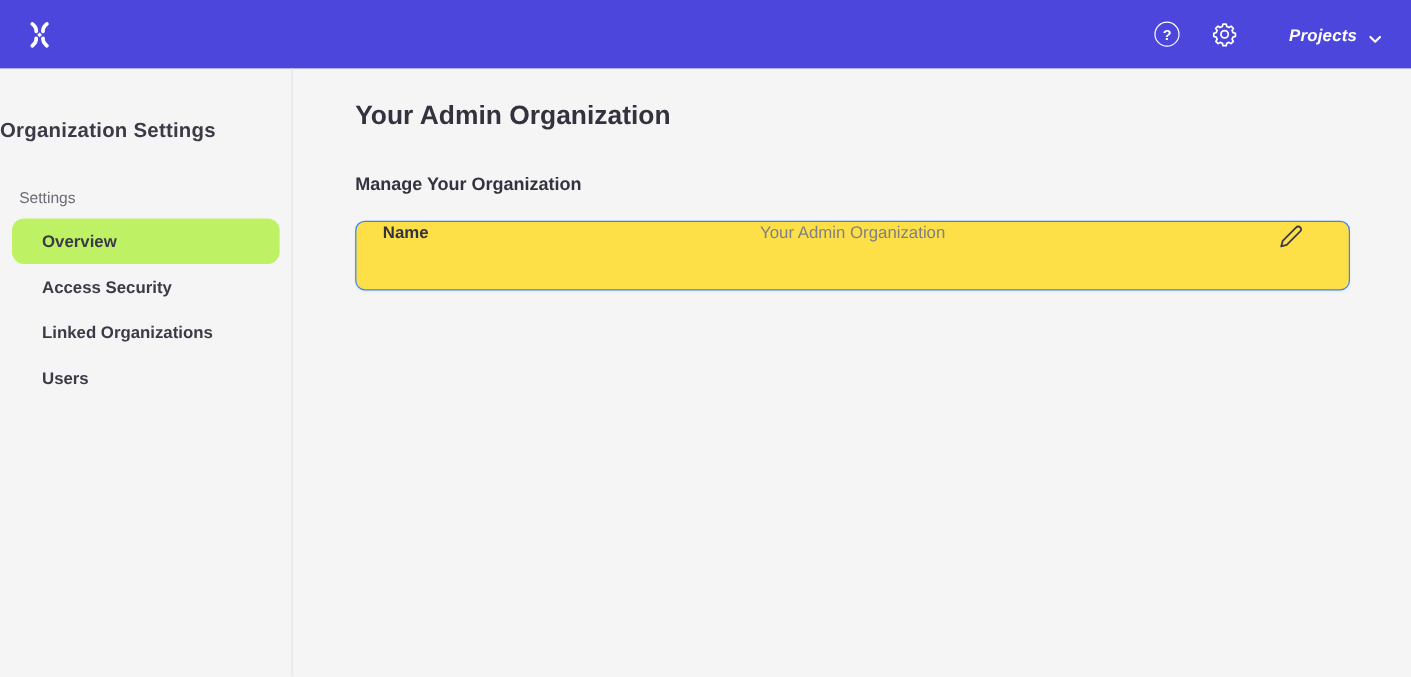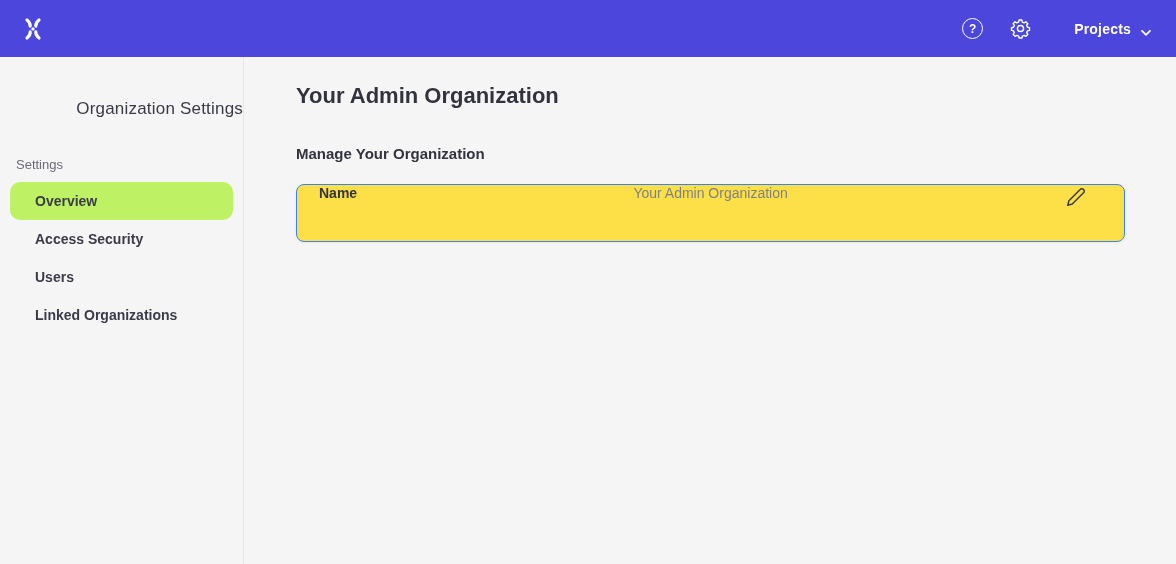--- a/index.html
+++ b/index.html
@@ -35,36 +35,36 @@
     width: 21px; height: 21px;
     border: 1.6px solid #FFFFFF;
     border-radius: 50%;
     display: flex; align-items: center; justify-content: center;
     font-size: 12px; font-weight: 700; color: #FFFFFF;
     line-height: 1;
   }
   .projects {
     display: flex; align-items: flex-end; gap: 9px;
     background: none; border: none; cursor: pointer;
-    color: #FFFFFF; margin-left: 16px;
+    color: #FFFFFF; margin-left: 16px; font-style: italic;
   }
   .projects-label { font-size: 14px; font-weight: 700; letter-spacing: .2px; }
 
   .page-body { display: flex; height: 507px; }
 
   .sidebar {
     width: 244px;
     flex: 0 0 244px;
     border-right: 1px solid #E6E6E8;
     padding-top: 42px;
   }
   .sidebar-title {
     font-size: 17px;
-    font-weight: 400;
-    text-align: right;
+    font-weight: 700;
+    text-align: left;
     color: #3B3B47;
     letter-spacing: .2px;
   }
   .section-label {
     margin: 38px 0 10px 16px;
     font-size: 13px;
     font-weight: 400;
     color: #6C6C76;
   }
   .nav { padding: 0 10px; }
@@ -162,24 +162,24 @@
     <h1 class="sidebar-title">Organization Settings</h1>
     <div class="section-label">Settings</div>
     <nav class="nav">
       <div class="nav-item selected">
         <span>Overview</span>
       </div>
       <div class="nav-item">
         <span>Access Security</span>
       </div>
       <div class="nav-item">
-        <span>Users</span>
+        <span>Linked Organizations</span>
       </div>
       <div class="nav-item">
-        <span>Linked Organizations</span>
+        <span>Users</span>
       </div>
     </nav>
   </aside>
 
   <main class="main">
     <h2 class="page-title">Your Admin Organization</h2>
     <h3 class="section-title">Manage Your Organization</h3>
     <div class="card">
       <span class="name-label">Name</span>
       <span class="name-value">Your Admin Organization</span>

